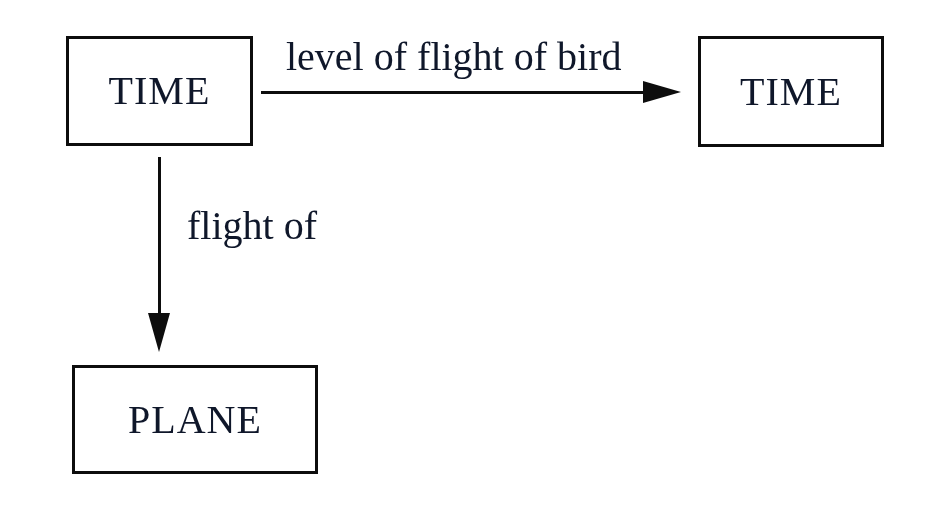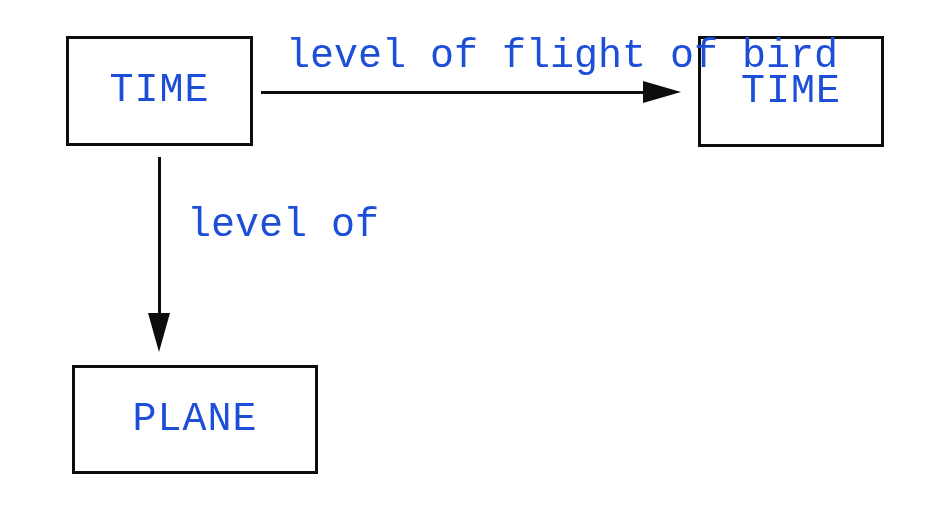--- a/index.html
+++ b/index.html
@@ -6,22 +6,22 @@
     margin: 0;
     padding: 0;
     background: #ffffff;
   }
   .canvas {
     position: relative;
     width: 945px;
     height: 516px;
     background: #ffffff;
     overflow: hidden;
-    font-family: Liberation Mono, monospace;
-    color: #1d4ed8;
+    font-family: Liberation Serif, serif;
+    color: #0f172a;
   }
   .node {
     position: absolute;
     border: 3px solid #0d0d0d;
     background: #ffffff;
     display: flex;
     align-items: center;
     justify-content: center;
     box-sizing: border-box;
   }
@@ -99,16 +99,16 @@
     <span class="node-label">PLANE</span>
   </div>
 
   <div class="arrow-shaft-h"></div>
   <div class="arrow-head-right"></div>
   <div class="edge-label label-level">level of flight of bird</div>
 
   <div class="arrow-shaft-v"></div>
   <div class="arrow-head-down"></div>
   <div class="edge-label label-shadow">
-    <span class="line">level of</span>
+    <span class="line">flight of</span>
   </div>
 
 </div>
 
 </body></html>

